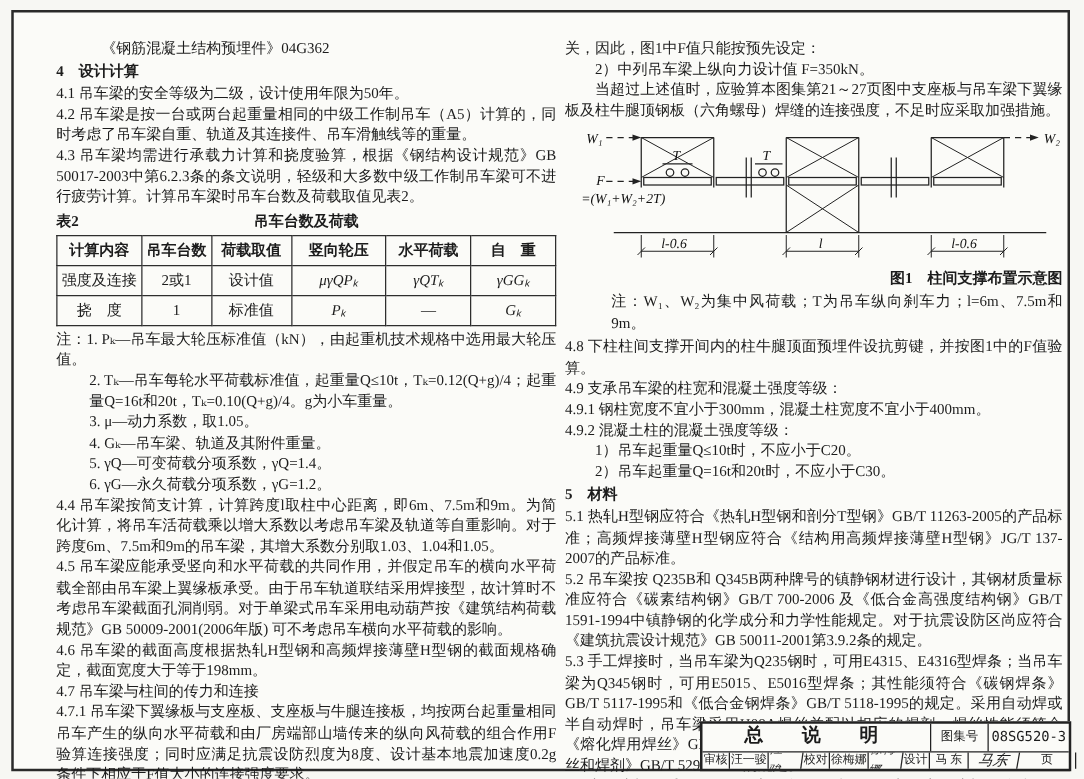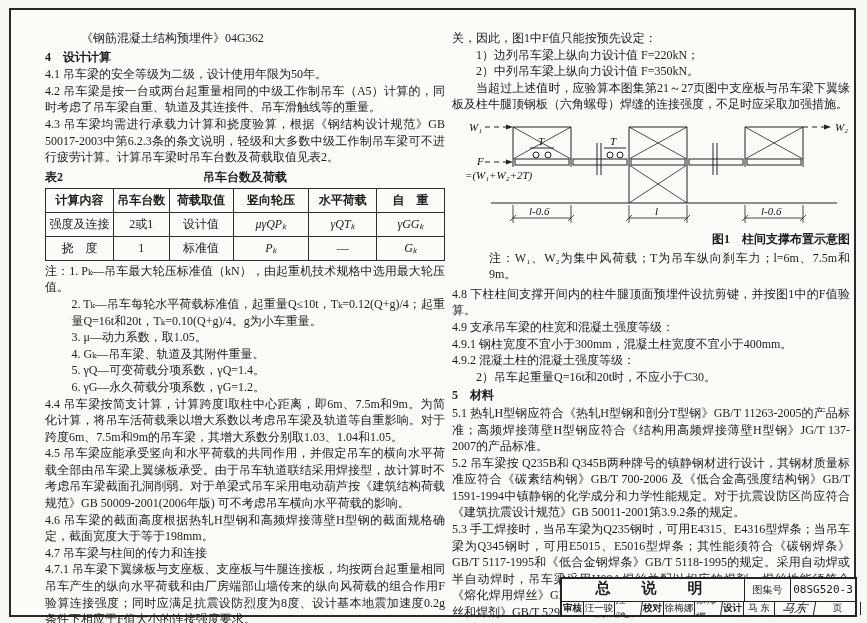--- a/index.html
+++ b/index.html
@@ -50,21 +50,21 @@
     display:flex;flex-direction:column;
   }
   .tb-row{display:flex;flex:1;min-height:0;}
   .tb-cell{border-right:1px solid #222;display:flex;align-items:center;justify-content:center;box-sizing:border-box;overflow:hidden;}
   .tb-cell:last-child{border-right:none;}
   .tb-top{border-bottom:1px solid #222;flex:0 0 22px;}
   .tb-title{flex:1;font-size:15px;font-weight:bold;letter-spacing:8px;font-family:Liberation Mono, monospace;}
   .tb-atlas-lab{flex:0 0 46px;font-size:10px;}
   .tb-atlas-no{flex:0 0 64px;font-size:11px;font-family:"DejaVu Sans Mono",monospace;}
   .tb-bot{flex:1;font-size:9.5px;}
-  .tb-lab{flex:0 0 22px;font-weight:bold;}
+  .tb-lab{flex:0 0 22px;}
   .tb-name{flex:0 0 31px;}
   .tb-sig{flex:0 0 27px;font-style:italic;transform:skewX(-8deg);font-size:10px;}
   .tb-sig3{flex:0 0 40px;font-style:italic;transform:skewX(-10deg);font-size:12px;}
   .tb-page-lab{flex:0 0 46px;}
   .tb-page-no{flex:0 0 64px;}
 </style>
 </head>
 <body>
 
 <div class="frame"></div>
@@ -127,21 +127,20 @@
   <p>4.4 吊车梁按简支计算，计算跨度l取柱中心距离，即6m、7.5m和9m。为简化计算，将吊车活荷载乘以增大系数以考虑吊车梁及轨道等自重影响。对于跨度6m、7.5m和9m的吊车梁，其增大系数分别取1.03、1.04和1.05。</p>
   <p>4.5 吊车梁应能承受竖向和水平荷载的共同作用，并假定吊车的横向水平荷载全部由吊车梁上翼缘板承受。由于吊车轨道联结采用焊接型，故计算时不考虑吊车梁截面孔洞削弱。对于单梁式吊车采用电动葫芦按《建筑结构荷载规范》GB 50009-2001(2006年版) 可不考虑吊车横向水平荷载的影响。</p>
   <p>4.6 吊车梁的截面高度根据热轧H型钢和高频焊接薄壁H型钢的截面规格确定，截面宽度大于等于198mm。</p>
   <p>4.7 吊车梁与柱间的传力和连接</p>
   <p>4.7.1 吊车梁下翼缘板与支座板、支座板与牛腿连接板，均按两台起重量相同吊车产生的纵向水平荷载和由厂房端部山墙传来的纵向风荷载的组合作用F验算连接强度；同时应满足抗震设防烈度为8度、设计基本地震加速度0.2g 条件下相应于F值大小的连接强度要求。</p>
 
 </div>
 
 <div class="col col-right">
   <p>关，因此，图1中F值只能按预先设定：</p>
-  <p class="sub-item">1）边列吊车梁上纵向力设计值 F=220kN；</p>
   <p class="sub-item">2）中列吊车梁上纵向力设计值 F=350kN。</p>
   <p class="ind">当超过上述值时，应验算本图集第21～27页图中支座板与吊车梁下翼缘板及柱牛腿顶钢板（六角螺母）焊缝的连接强度，不足时应采取加强措施。</p>
 
   <div class="fig">
     <svg width="392" height="112" viewBox="0 0 392 112">
 
       <line class="dline" x1="26" y1="86" x2="372" y2="86"></line>
 
       <g>
         <line class="dline" x1="48" y1="10" x2="106" y2="10"></line>
@@ -243,20 +242,21 @@
       </g>
     </svg>
     <div class="fig-cap">图1　柱间支撑布置示意图</div>
     <p class="fig-note">注：W₁、W₂为集中风荷载；T为吊车纵向刹车力；l=6m、7.5m和9m。</p>
   </div>
 
   <p>4.8 下柱柱间支撑开间内的柱牛腿顶面预埋件设抗剪键，并按图1中的F值验算。</p>
   <p>4.9 支承吊车梁的柱宽和混凝土强度等级：</p>
   <p>4.9.1 钢柱宽度不宜小于300mm，混凝土柱宽度不宜小于400mm。</p>
   <p>4.9.2 混凝土柱的混凝土强度等级：</p>
+  <p class="sub-item">1）吊车起重量Q≤10t时，不应小于C20。</p>
   <p class="sub-item">2）吊车起重量Q=16t和20t时，不应小于C30。</p>
   <p class="hsec">5　材料</p>
   <p>5.1 热轧H型钢应符合《热轧H型钢和剖分T型钢》GB/T 11263-2005的产品标准；高频焊接薄壁H型钢应符合《结构用高频焊接薄壁H型钢》JG/T 137-2007的产品标准。</p>
   <p>5.2 吊车梁按 Q235B和 Q345B两种牌号的镇静钢材进行设计，其钢材质量标准应符合《碳素结构钢》GB/T 700-2006 及《低合金高强度结构钢》GB/T 1591-1994中镇静钢的化学成分和力学性能规定。对于抗震设防区尚应符合《建筑抗震设计规范》GB 50011-2001第3.9.2条的规定。</p>
   <p>5.3 手工焊接时，当吊车梁为Q235钢时，可用E4315、E4316型焊条；当吊车梁为Q345钢时，可用E5015、E5016型焊条；其性能须符合《碳钢焊条》GB/T 5117-1995和《低合金钢焊条》GB/T 5118-1995的规定。采用自动焊或半自动焊时，吊车梁采用H08A焊丝并配以相应的焊剂。焊丝性能须符合《熔化焊用焊丝》GB/T 14957-1994 的规定，焊剂须符合《埋弧焊用碳钢焊丝和焊剂》GB/T 5293-1995的规定。</p>
   <p>5.4 高强度螺栓采用10.9级，应符合《钢结构用扭剪型高强度螺栓连接副》GB/T 3632-2008的规定。普通螺栓采用C级4.6级，螺栓、螺母和垫圈的尺寸及技术条件应符合《六角头螺栓 C级》GB/T 5780-2000、《六角螺母 C级》GB/T 41-2000和《平垫圈 C</p>
 </div>
 
 <div class="tblock">
   <div class="tb-row tb-top">

